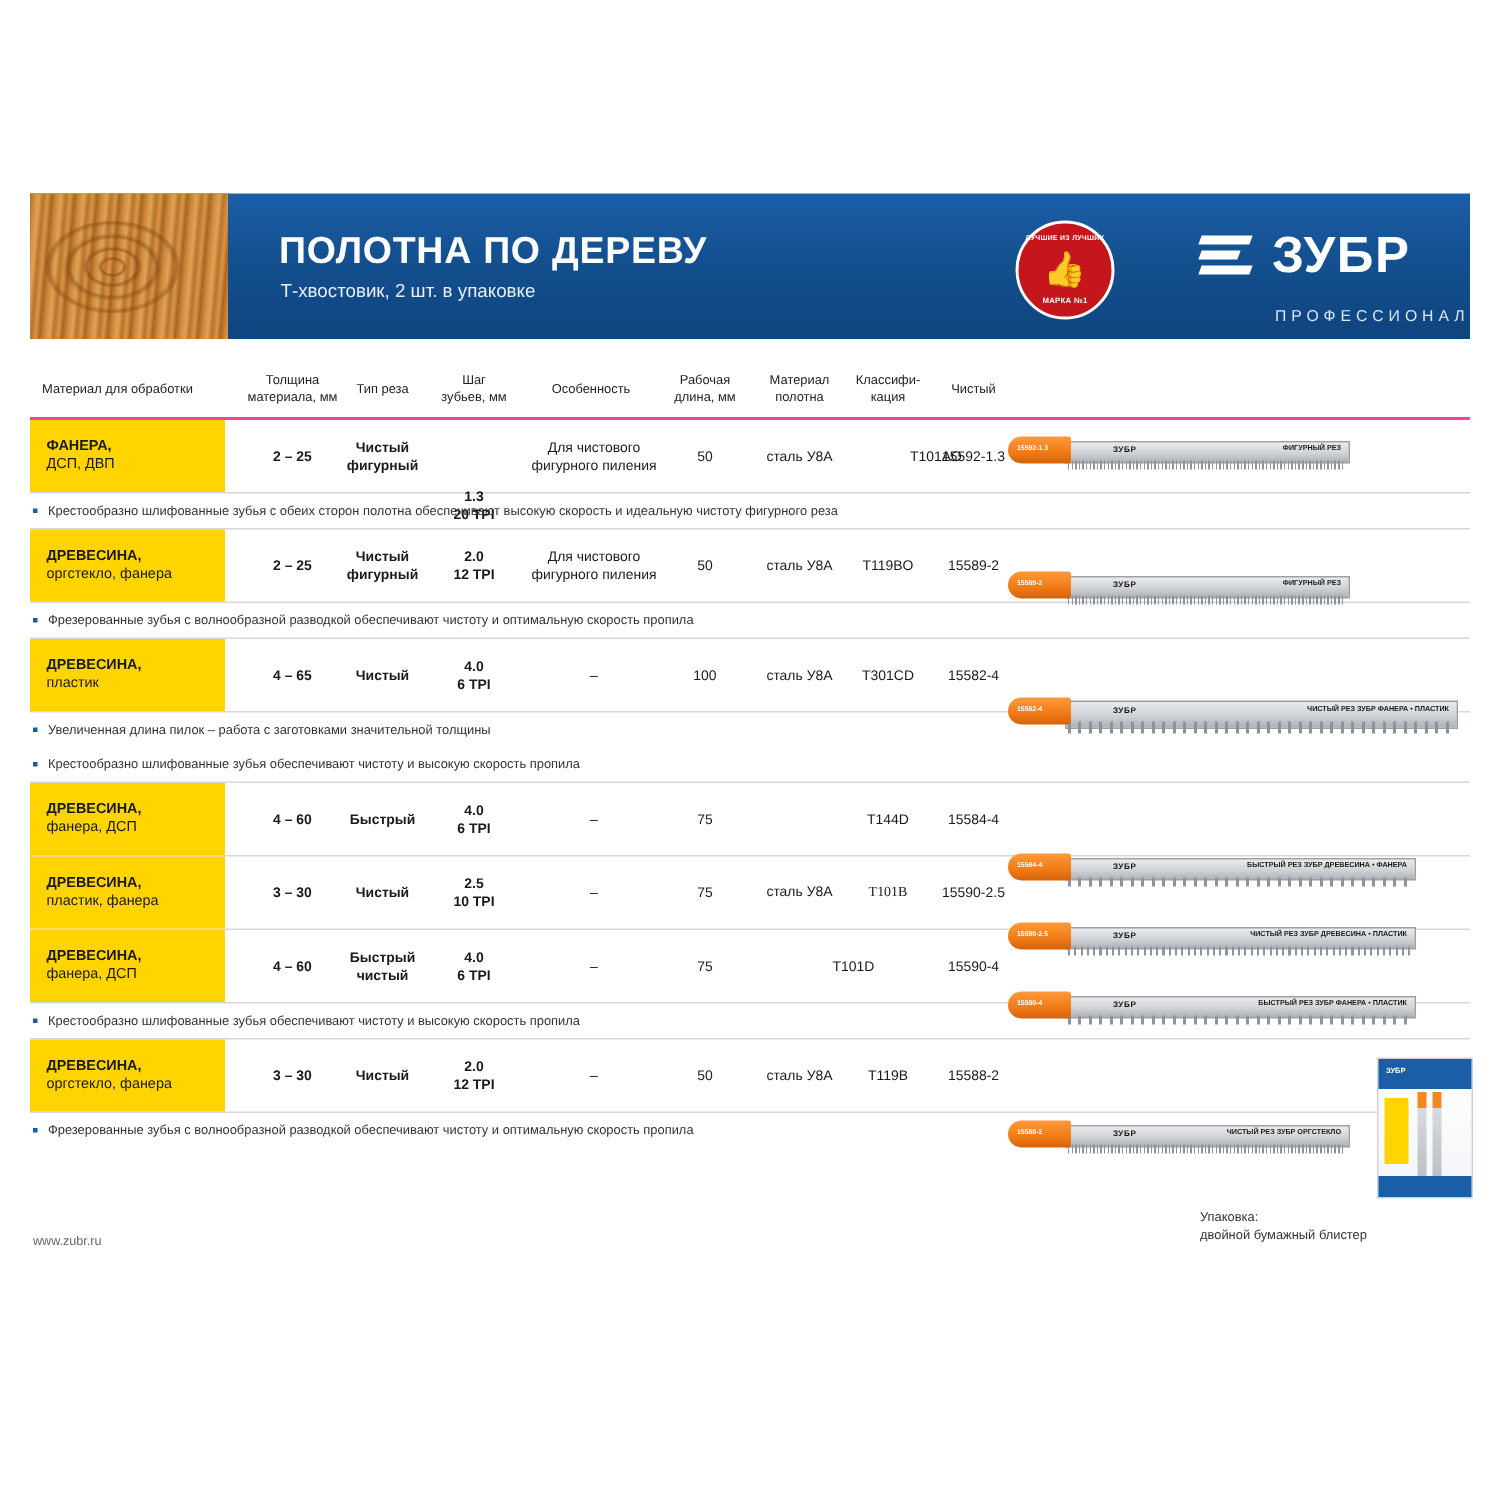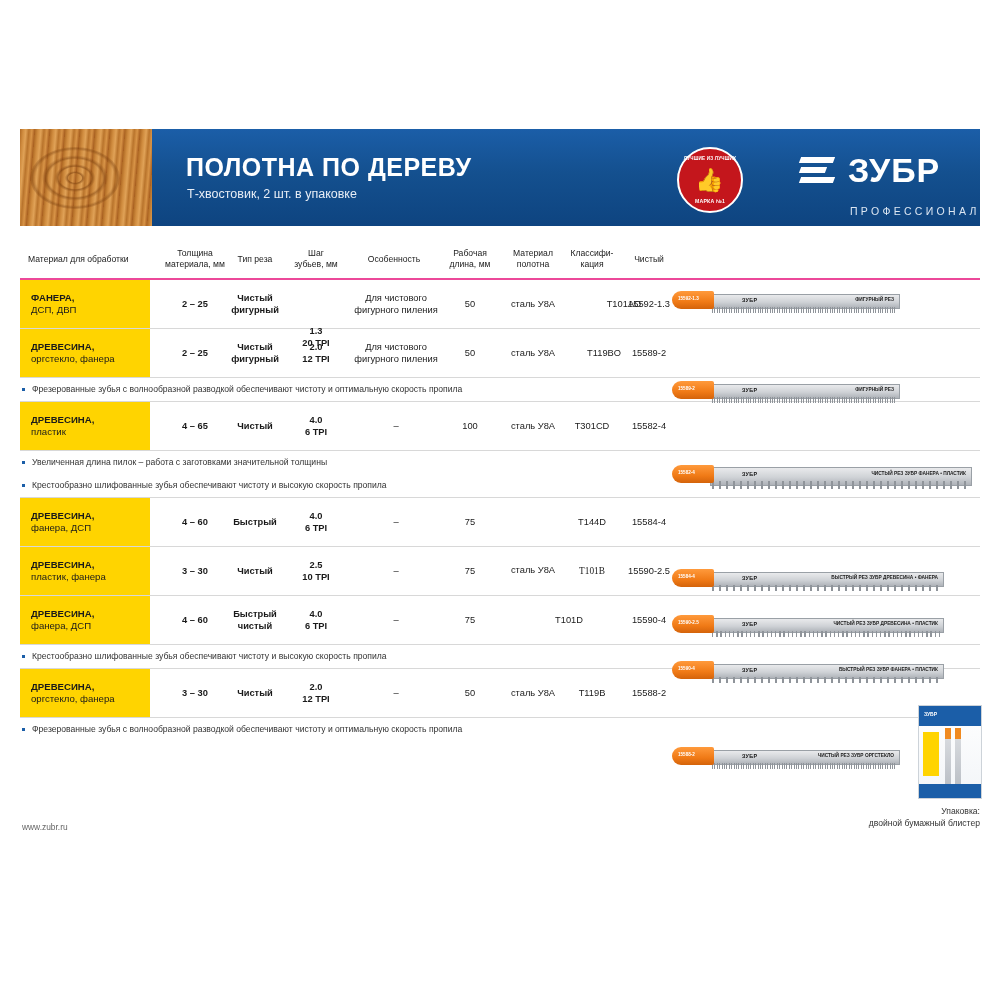--- a/index.html
+++ b/index.html
@@ -159,21 +159,21 @@
     position:absolute;top:22px;width:6px;height:60px;
     background:linear-gradient(180deg,#f08a20 0%,#f08a20 18%,#d7dade 18%,#b9bec4 100%);
   }
   .pack .pb1{left:26px;}
   .pack .pb2{left:36px;}
   .pack .phole{
     position:absolute;left:50%;top:3px;transform:translateX(-50%);
     width:12px;height:5px;border-radius:6px;background:#fff;border:1px solid #93a8c2;
   }
   .packcap{
-    position:absolute;left:800px;top:805px;width:180px;text-align:right;
+    position:absolute;left:800px;top:805px;width:180px;
     font-size:8.6px;color:#333;line-height:12px;
   }
 
   .footer{
     position:absolute;left:22px;top:822px;font-size:8.4px;color:#666;
   }
 </style>
 </head>
 <body>
 
@@ -224,35 +224,36 @@
       </div>
       <div class="cell b" style="left:140px;width:70px;">2 – 25</div>
       <div class="cell b" style="left:205px;width:60px;">Чистый<br>фигурный</div>
       <div class="cell b" style="left:268px;width:56px;margin-top:33px;">1.3<br>20 TPI</div>
       <div class="cell" style="left:330px;width:92px;">Для чистового<br>фигурного пиления</div>
       <div class="cell" style="left:420px;width:60px;">50</div>
       <div class="cell" style="left:484px;width:58px;">сталь У8А</div>
       <div class="cell" style="left:575px;width:58px;">T101AO</div>
       <div class="cell" style="left:600px;width:58px;">15592-1.3</div>
     </div>
+    <div class="note hr">Крестообразно шлифованные зубья с обеих сторон полотна обеспечивают высокую скорость и идеальную чистоту фигурного реза</div>
 
     <div class="rowline hr" style="height:48px;">
       <div class="yellow">
         <div class="y1">
           <span>ДРЕВЕСИНА,</span><br>
           <span class="sub">оргстекло, фанера</span>
         </div>
       </div>
       <div class="cell b" style="left:140px;width:70px;">2 – 25</div>
       <div class="cell b" style="left:205px;width:60px;">Чистый<br>фигурный</div>
       <div class="cell b" style="left:268px;width:56px;">2.0<br>12 TPI</div>
       <div class="cell" style="left:330px;width:92px;">Для чистового<br>фигурного пиления</div>
       <div class="cell" style="left:420px;width:60px;">50</div>
       <div class="cell" style="left:484px;width:58px;">сталь У8А</div>
-      <div class="cell" style="left:543px;width:58px;text-align:right;">T119BO</div>
+      <div class="cell" style="left:543px;width:58px;">T119BO</div>
       <div class="cell" style="left:600px;width:58px;">15589-2</div>
     </div>
     <div class="note hr">Фрезерованные зубья с волнообразной разводкой обеспечивают чистоту и оптимальную скорость пропила</div>
 
     <div class="rowline hr" style="height:48px;">
       <div class="yellow">
         <div class="y1">
           <span>ДРЕВЕСИНА,</span><br>
           <span class="sub">пластик</span>
         </div>

